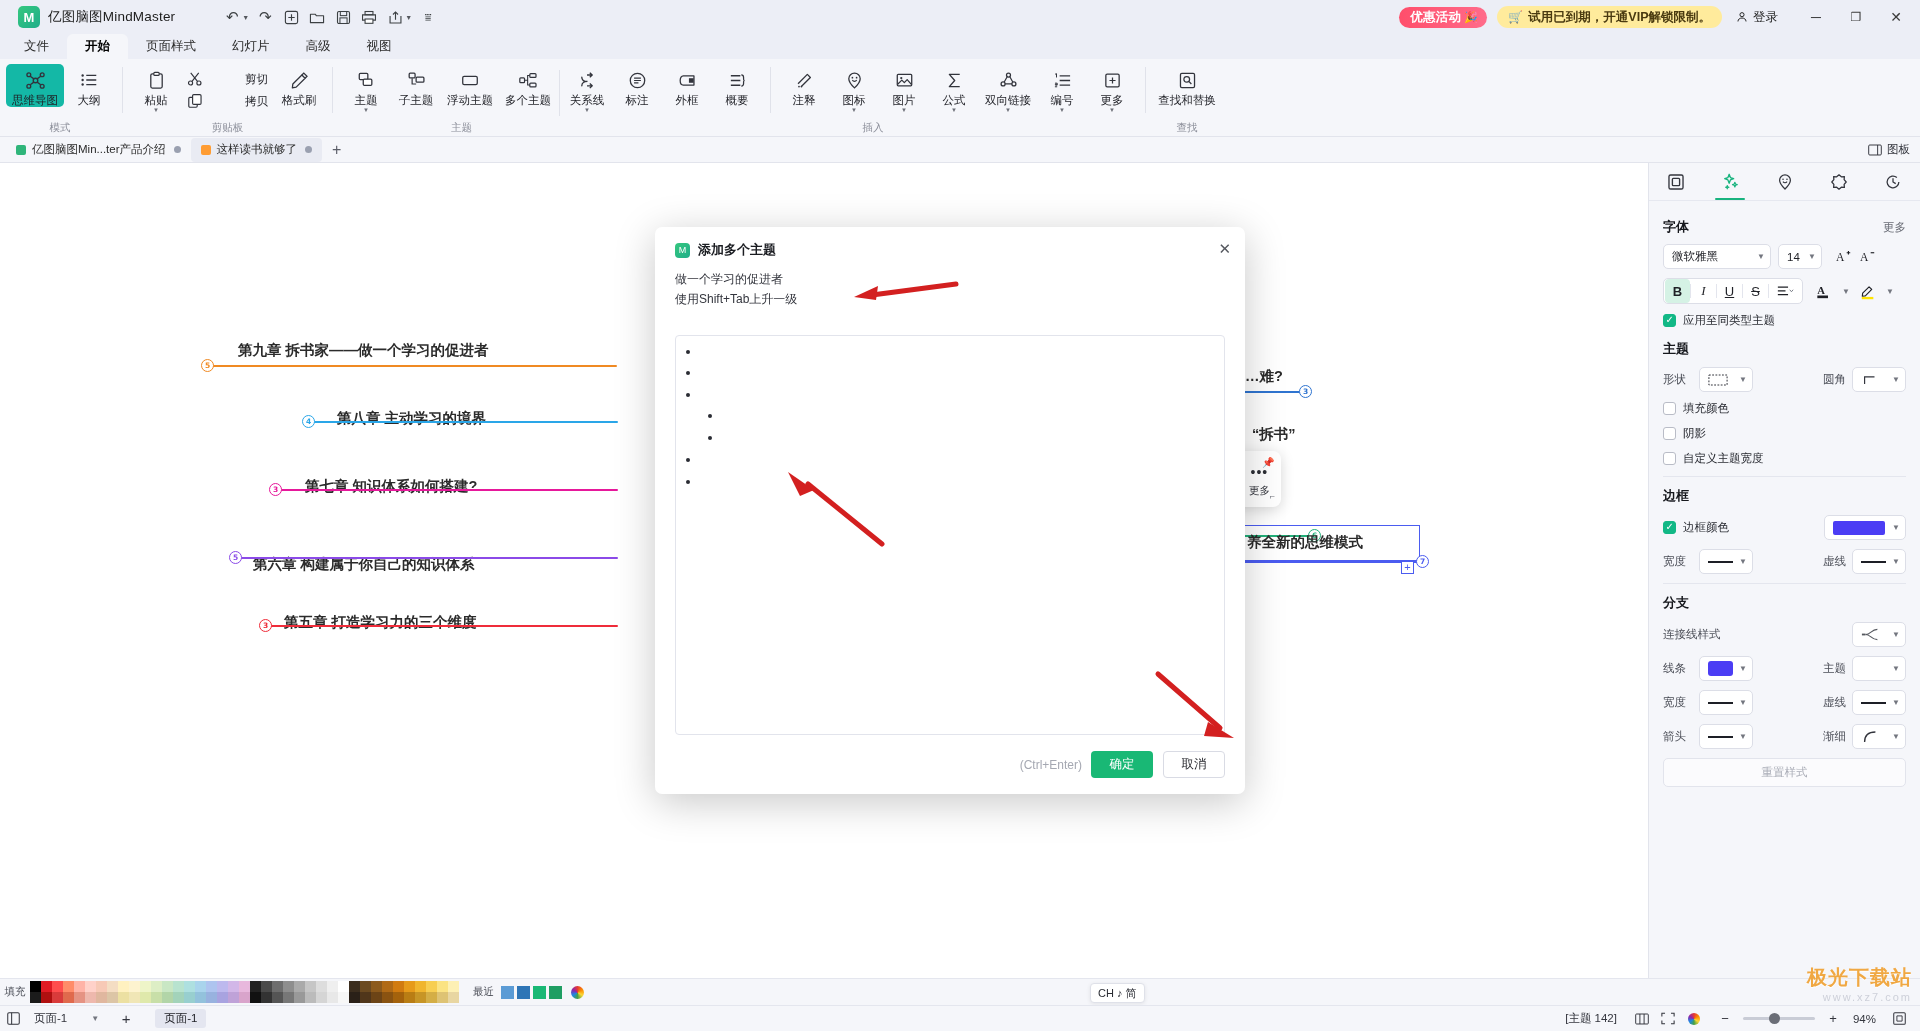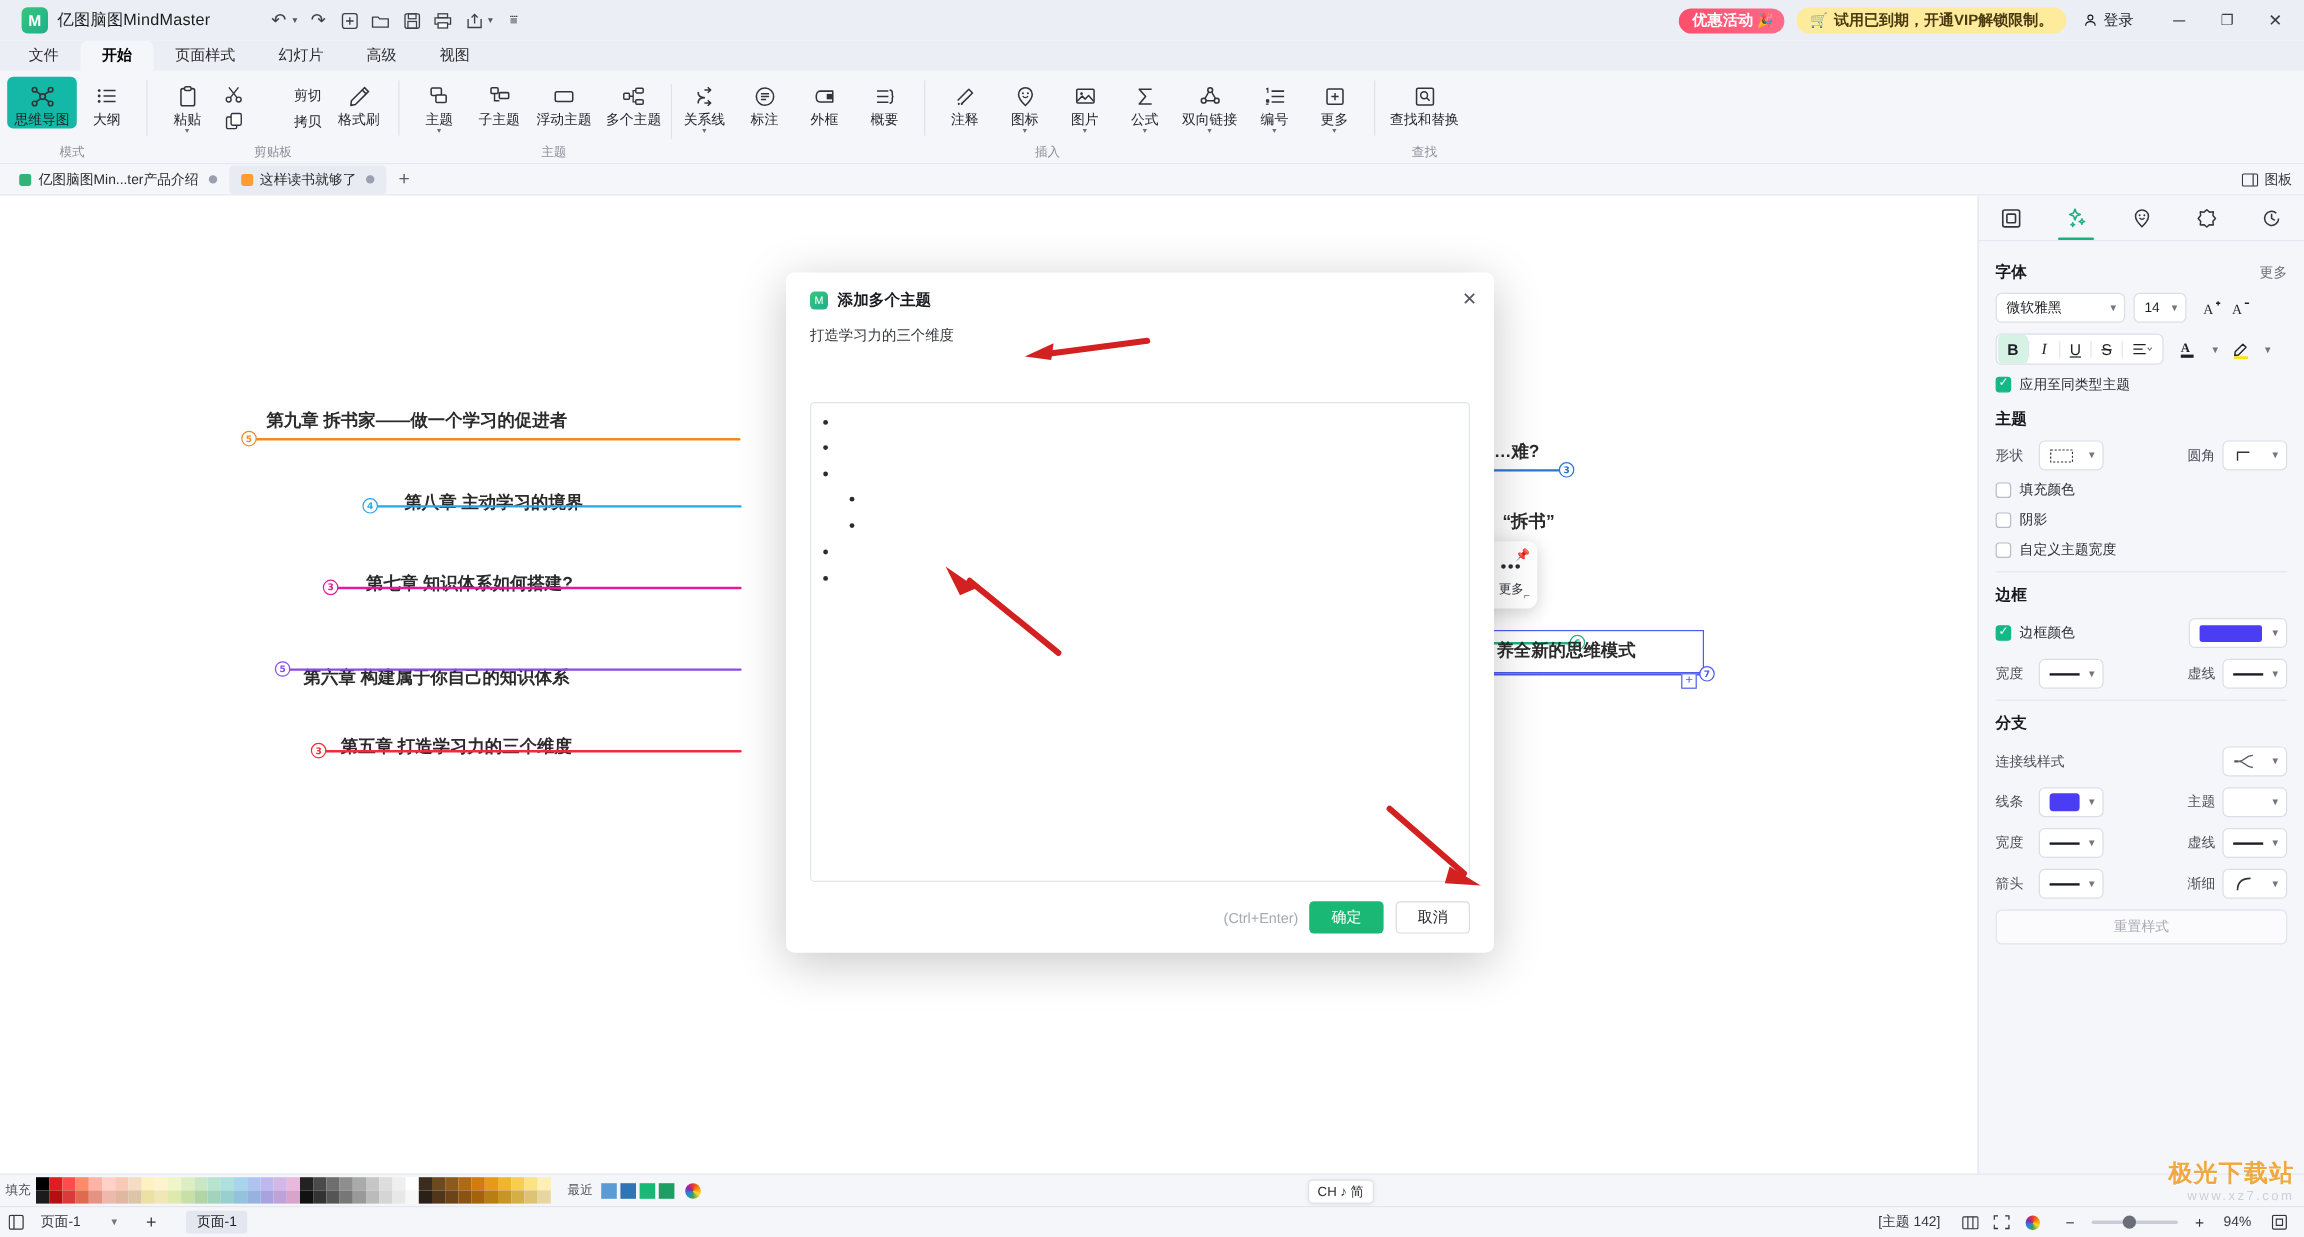--- a/index.html
+++ b/index.html
@@ -593,21 +593,21 @@
         </svg>
     </span>
     <span>图板</span>
   </div>
 </div>
 
 <div id="main">
 
   <div id="canvas">
 
-    <div class="node" style="left:222px; top:178px;">第九章 拆书家——做一个学习的促进者</div>
+    <div class="node" style="left:238px; top:178px;">第九章 拆书家——做一个学习的促进者</div>
     <div class="branch-line" style="left:212px; top:202px; width:405px; background:#f08a23;"></div>
     <div class="bnum" style="left:201px; top:196px; border-color:#f08a23; color:#f08a23;">5</div>
 
     <div class="node" style="left:337px; top:246px;">第八章 主动学习的境界</div>
     <div class="branch-line" style="left:313px; top:258px; width:305px; background:#2aa6e8;"></div>
     <div class="bnum" style="left:302px; top:252px; border-color:#2aa6e8; color:#2aa6e8;">4</div>
 
     <div class="node" style="left:305px; top:314px;">第七章 知识体系如何搭建?</div>
     <div class="branch-line" style="left:280px; top:326px; width:338px; background:#e6189b;"></div>
     <div class="bnum" style="left:269px; top:320px; border-color:#e6189b; color:#e6189b;">3</div>
@@ -949,21 +949,22 @@
 </div>
 
 <div id="overlay">
   <div id="dialog">
     <div id="dlg-title">
       <div class="dlg-ico">M</div>
       <div class="dlg-t">添加多个主题</div>
     </div>
     <div class="dlg-close">✕</div>
     <div class="dlg-hints">
-      <div>打造学习力的三个维度</div>
+      <div>做一个学习的促进者</div>
+      <div>使用Shift+Tab上升一级</div>
     </div>
     <div id="dlg-editor">
       <div class="bullet" style="left:10px; top:14px;"></div>
       <div class="bullet" style="left:10px; top:35px;"></div>
       <div class="bullet" style="left:10px; top:57px;"></div>
       <div class="bullet" style="left:32px; top:78px;"></div>
       <div class="bullet" style="left:32px; top:100px;"></div>
       <div class="bullet" style="left:10px; top:122px;"></div>
       <div class="bullet" style="left:10px; top:144px;"></div>
     </div>

